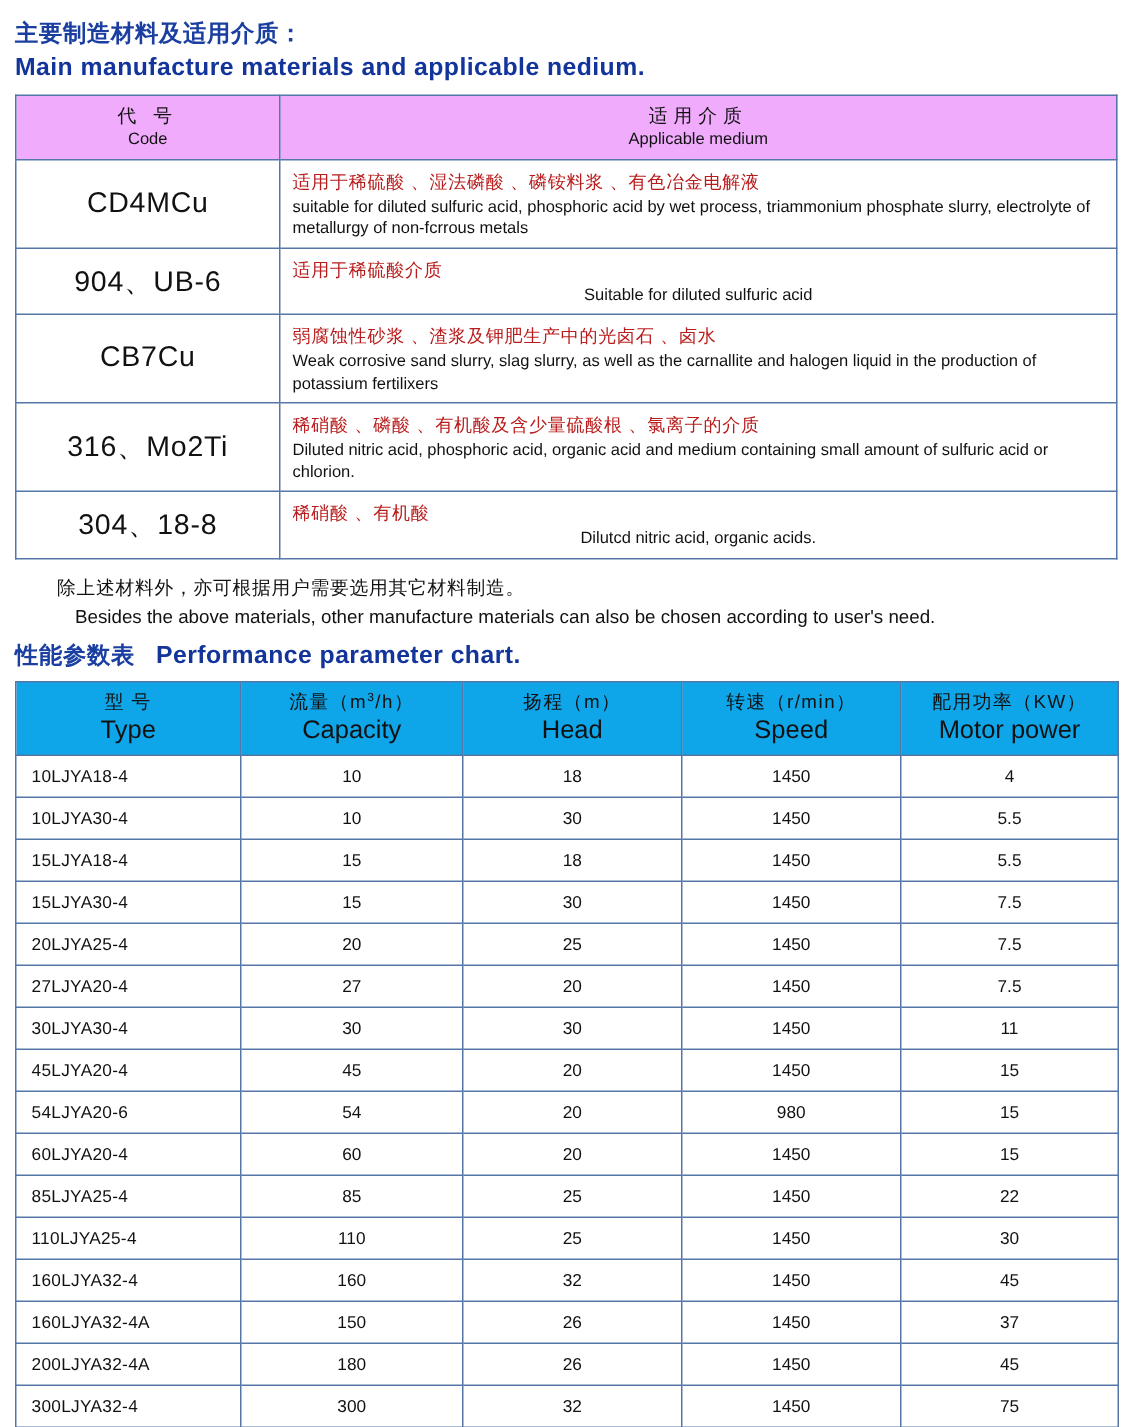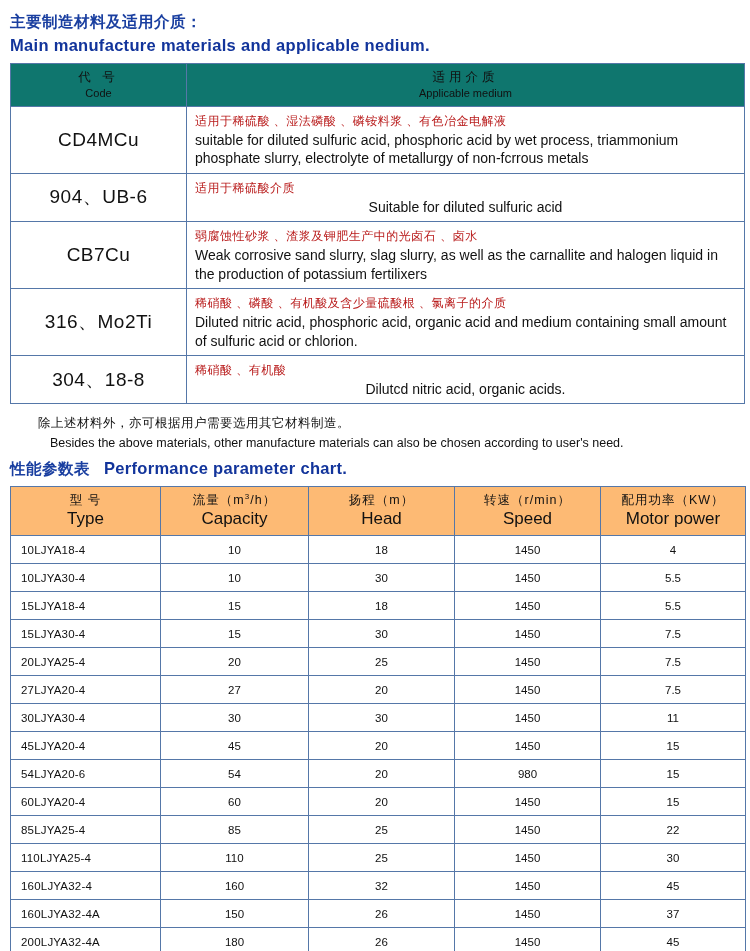--- a/index.html
+++ b/index.html
@@ -53,21 +53,21 @@
     width: 735px;
     margin: 0 0 0 2px;
     table-layout: fixed;
   }
   .mat-table td, .mat-table th {
     border: 1px solid #5577a8;
     vertical-align: middle;
     padding: 5px 8px;
   }
   .mat-table thead td {
-    background: #0f766e;
+    background: #f0abfc;
     text-align: center;
   }
   .mat-head-cn {
     font-size: 12.5px;
     letter-spacing: 4px;
     color: #111;
     display: block;
     line-height: 1.35;
   }
   .mat-head-en {
@@ -83,21 +83,21 @@
     letter-spacing: 0.5px;
     color: #111;
   }
   .med-cn {
     font-size: 12px;
     line-height: 1.5;
     color: #b91c1c;
     letter-spacing: 0.5px;
   }
   .med-en {
-    font-size: 14px;
+    font-size: 11px;
     line-height: 1.32;
     color: #111;
     margin-top: 1px;
   }
   .med-en.center { text-align: center; }
 
   
   .note {
     margin: 10px 2px 4px 30px;
     font-size: 12.5px;
@@ -115,21 +115,21 @@
   
   .perf-table td {
     border: 1px solid #5577a8;
     font-size: 11.5px;
     color: #111;
     padding: 4px 4px;
     text-align: center;
     height: 19px;
   }
   .perf-table thead td {
-    background: #fdba74;
+    background: #0ea5e9;
     padding: 5px 4px;
     height: auto;
   }
   .perf-table thead .cn {
     display: block;
     font-size: 12.5px;
     letter-spacing: 1px;
     line-height: 1.3;
   }
   .perf-table thead .en {

